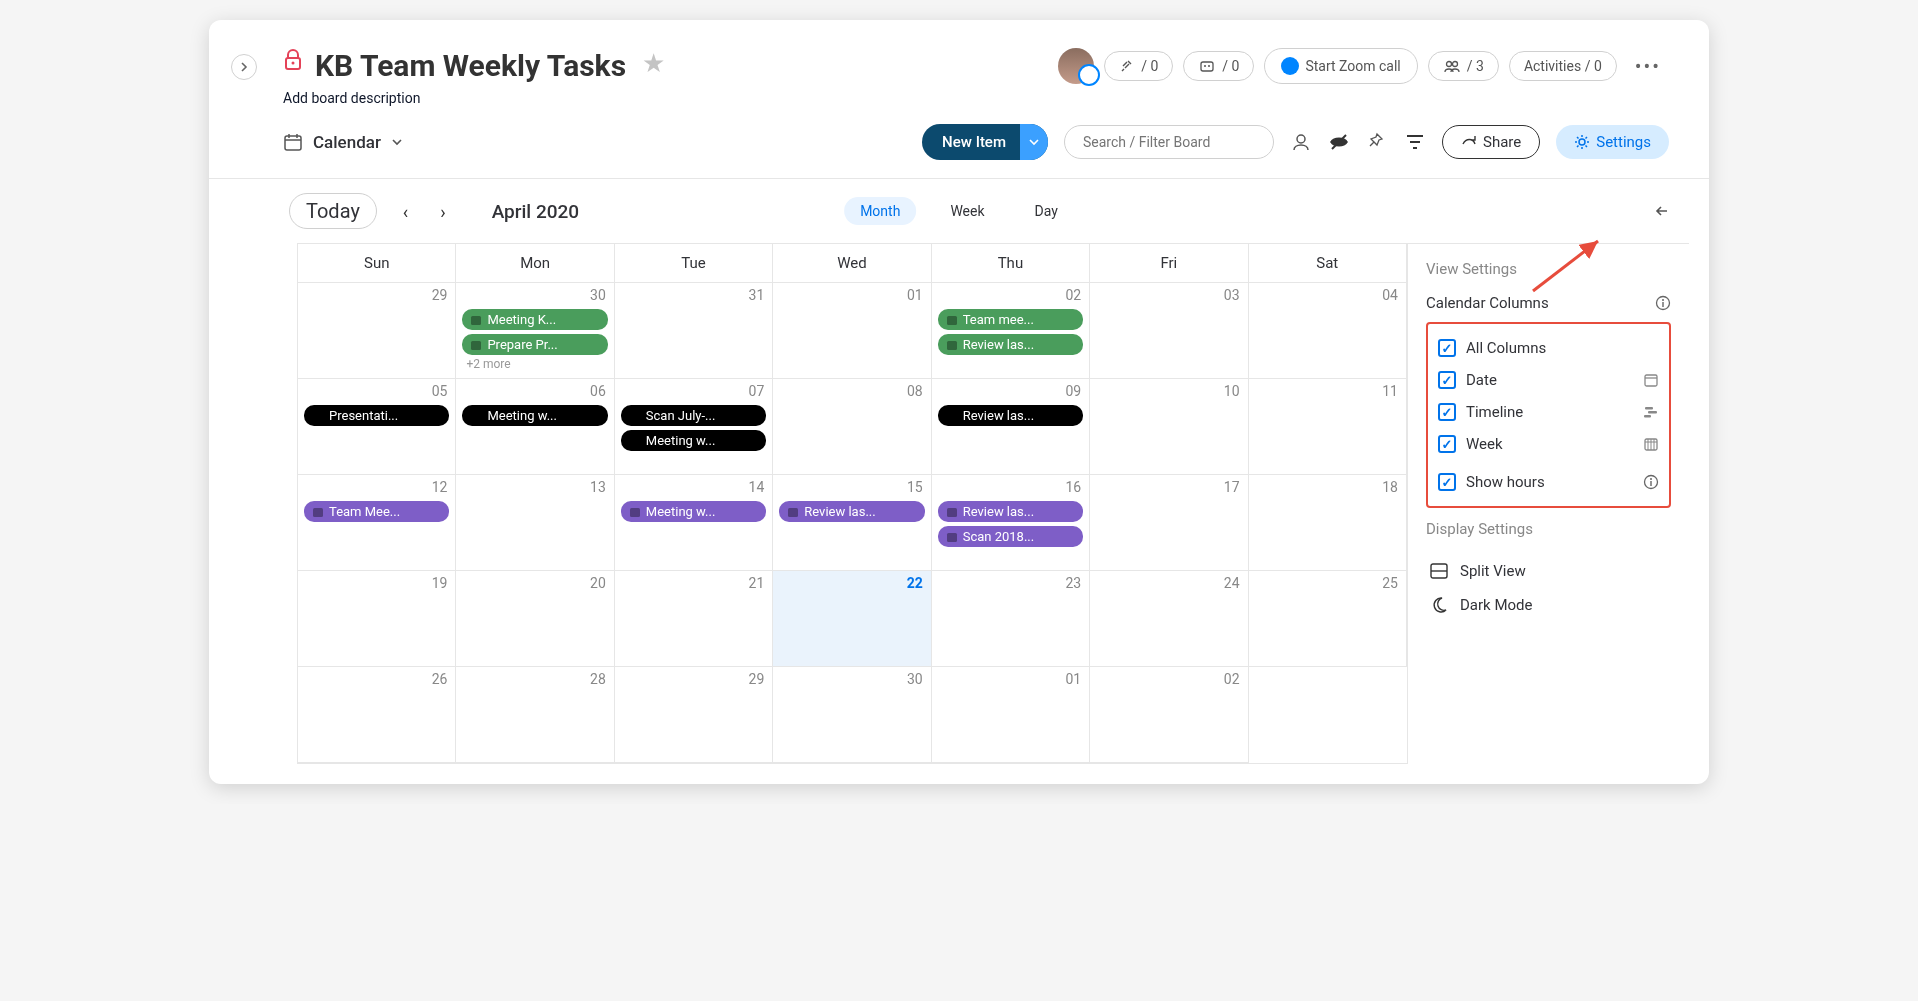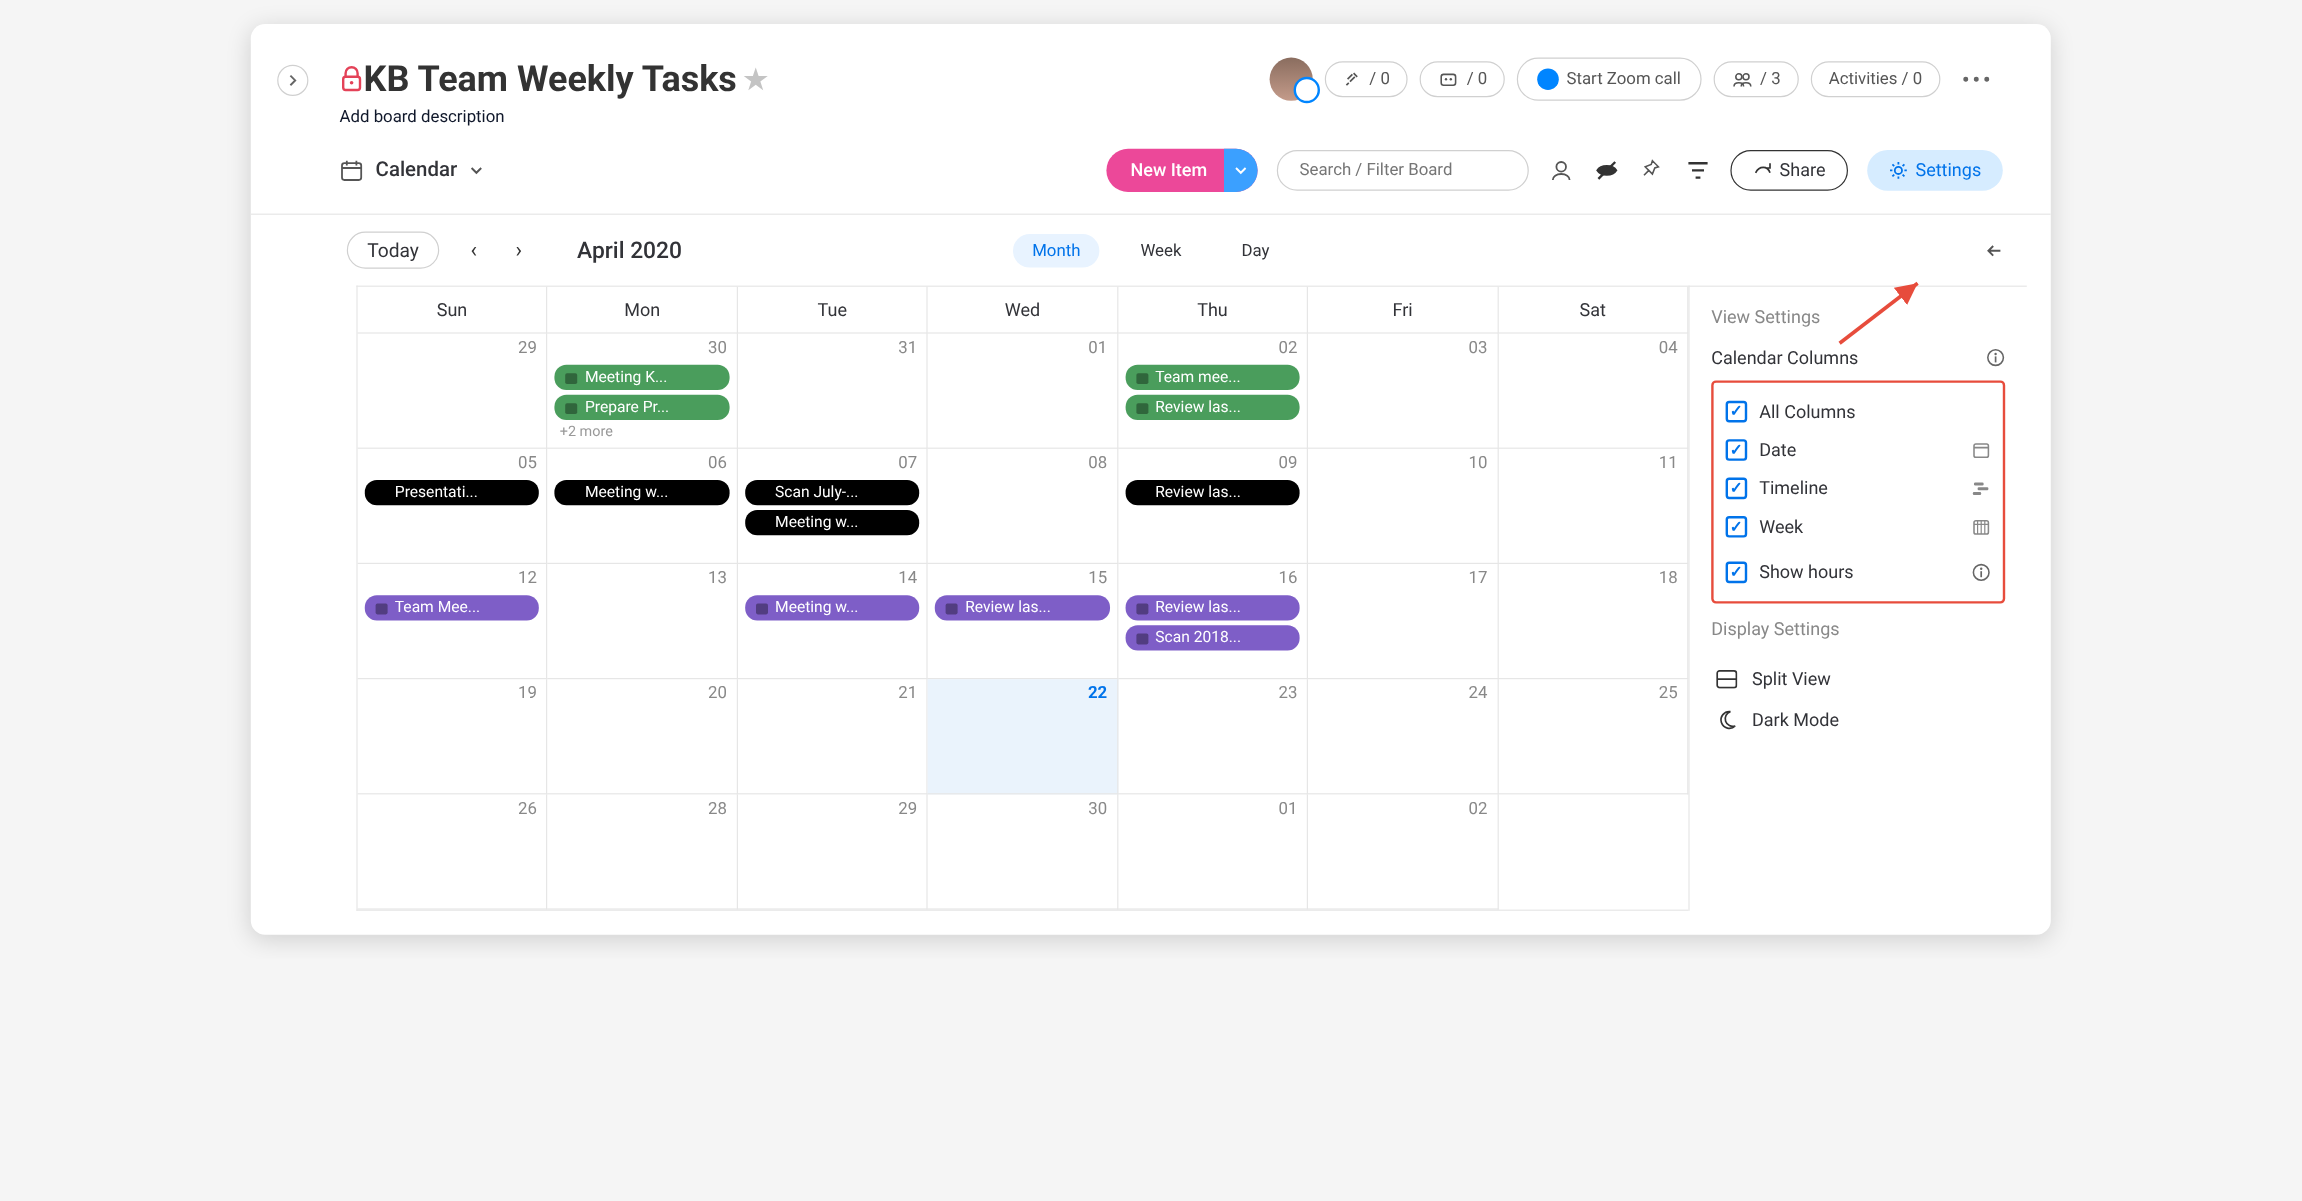--- a/index.html
+++ b/index.html
@@ -4,46 +4,46 @@
 <style>
 * { margin: 0; padding: 0; box-sizing: border-box; font-family: -apple-system, BlinkMacSystemFont, "Segoe UI", Roboto, sans-serif; }
 body { background: #f5f5f5; padding: 20px; color: #323338; }
 .window { background: #fff; border-radius: 12px; box-shadow: 0 4px 20px rgba(0,0,0,.15); width: 100%; max-width: 1500px; margin: 0 auto; position: relative; overflow: hidden; padding-bottom: 20px; }
 
 
 .expand-toggle { position: absolute; left: 22px; top: 34px; width: 26px; height: 26px; background:#fff; border:1px solid #d0d0d0; border-radius:50%; display:flex; align-items:center; justify-content:center; cursor:pointer; z-index:5; }
 
 
 .header { padding: 28px 40px 0 74px; }
-.title-row { display:flex; align-items:center; }
+.title-row { display:flex; align-items:flex-start; gap:12px; }
 .lock-icon { color:#e44258; width:20px; height:24px; }
 .board-title { font-size:30px; font-weight:700; color:#333; }
 .star { color:#c4c4c4; font-size:26px; margin-left:4px; cursor:pointer;}
 .header-tools { margin-left:auto; display:flex; align-items:center; gap:10px; }
 .avatar-badge { width:36px; height:36px; border-radius:50%; background:#d9a; position:relative; }
 .avatar-badge::after{ content:""; position:absolute; right:-6px; bottom:-2px; width:18px; height:18px; background:#fff; border:2px solid #0085ff; border-radius:50%; }
 .pill { padding:6px 14px; border:1px solid #d0d0d0; border-radius:20px; font-size:14px; display:flex; align-items:center; gap:6px; color:#555; cursor:pointer; background:#fff;}
 .zoom-pill { padding:8px 16px; }
 .zoom-dot{width:18px;height:18px;border-radius:50%;background:#0085ff;}
 .more-dots{font-size:20px;letter-spacing:2px;color:#666;cursor:pointer;padding:0 8px;}
 .desc { color:#0f172a; font-size:14px; margin-top:6px; }
 
 
 .toolbar { display:flex; align-items:center; padding:18px 40px 18px 74px; gap:16px; border-bottom:1px solid #e6e6e6;}
 .view-sel { display:flex; align-items:center; gap:10px; font-size:17px; font-weight:500;}
-.new-item-btn { background:#ec4899; color:#fff; border:none; border-radius:22px; padding:9px 20px; font-size:15px; font-weight:500; display:flex; align-items:center; gap:10px; cursor:pointer; margin-left:auto;}
+.new-item-btn { background:#0c4a6e; color:#fff; border:none; border-radius:22px; padding:9px 20px; font-size:15px; font-weight:500; display:flex; align-items:center; gap:10px; cursor:pointer; margin-left:auto;}
 .new-item-caret{ background:#3ba0ff; width:28px; height:36px; margin:-9px -20px -9px 4px; border-radius:0 22px 22px 0; display:flex; align-items:center; justify-content:center;}
 .search-box{ border:1px solid #d0d0d0; border-radius:20px; padding:8px 18px; font-size:14px; color:#999; width:210px;}
 .tool-icon{ width:22px; height:22px; color:#555; cursor:pointer;}
 .share-btn{ border:1px solid #333; border-radius:20px; padding:7px 18px; font-size:15px; display:flex; align-items:center; gap:6px; cursor:pointer;}
 .settings-btn{ background:#d6ecff; color:#0073ea; border-radius:20px; padding:8px 18px; font-size:15px; display:flex; align-items:center; gap:6px; cursor:pointer;}
 
 
 .cal-controls{ display:flex; align-items:center; padding:14px 40px 14px 80px; gap:20px; position:relative;}
-.today-btn{ border:1px solid #d0d0d0; border-radius:18px; padding:5px 16px; font-size:16px; cursor:pointer;}
+.today-btn{ border:1px solid #d0d0d0; border-radius:18px; padding:5px 16px; font-size:20px; cursor:pointer;}
 .nav-chev{ font-size:18px; cursor:pointer; color:#333; padding:0 6px;}
 .month-label{ font-size:19px; font-weight:500; margin-left:20px;}
 .view-tabs{ position:absolute; left:50%; transform:translateX(-50%); display:flex; gap:18px; font-size:14px;}
 .view-tab{ padding:6px 16px; border-radius:14px; cursor:pointer;}
 .view-tab.active{ background:#e8f3ff; color:#0073ea;}
 .collapse-icon{ margin-left:auto; color:#555; cursor:pointer;}
 
 
 .cal-wrap{ display:flex; padding:0 20px 0 40px;margin-left:48px;}
 .cal-grid{ flex:1; border:1px solid #e6e6e6; border-right:none;}

